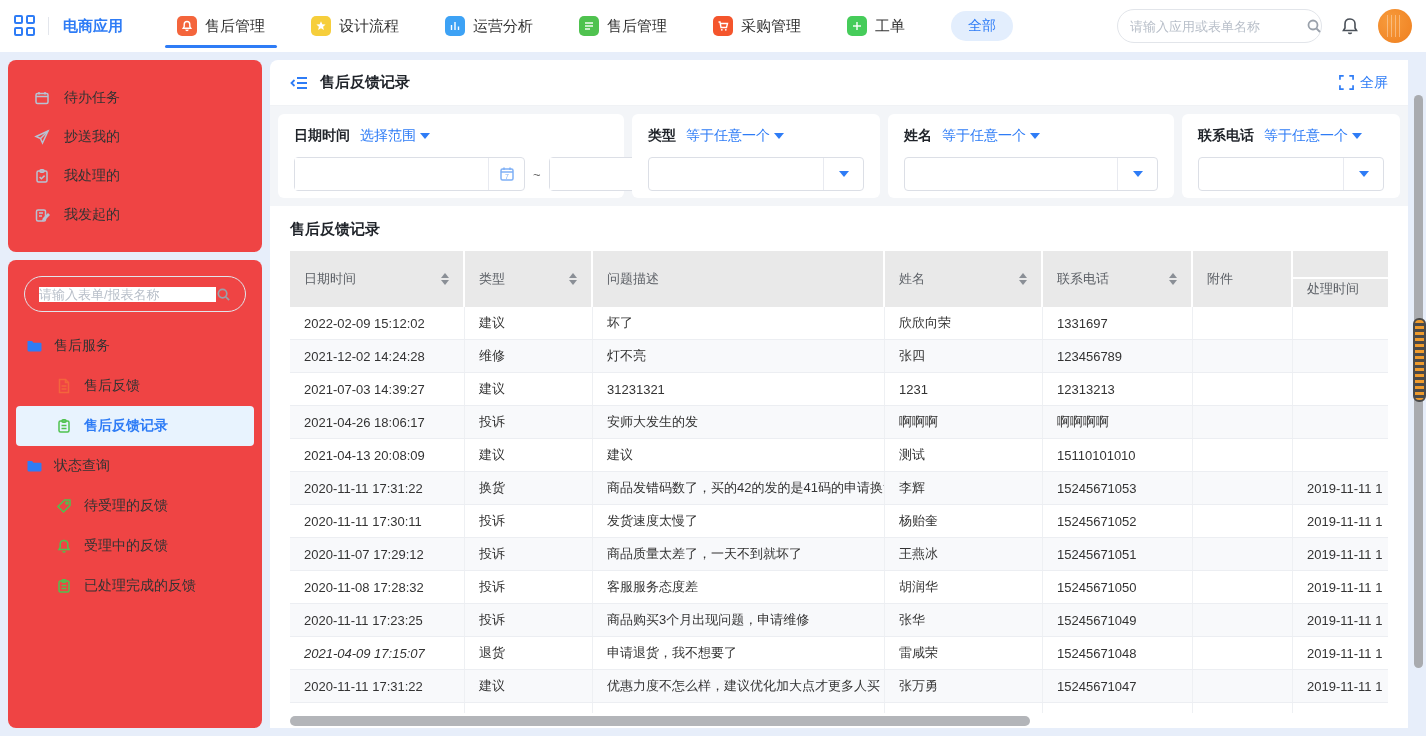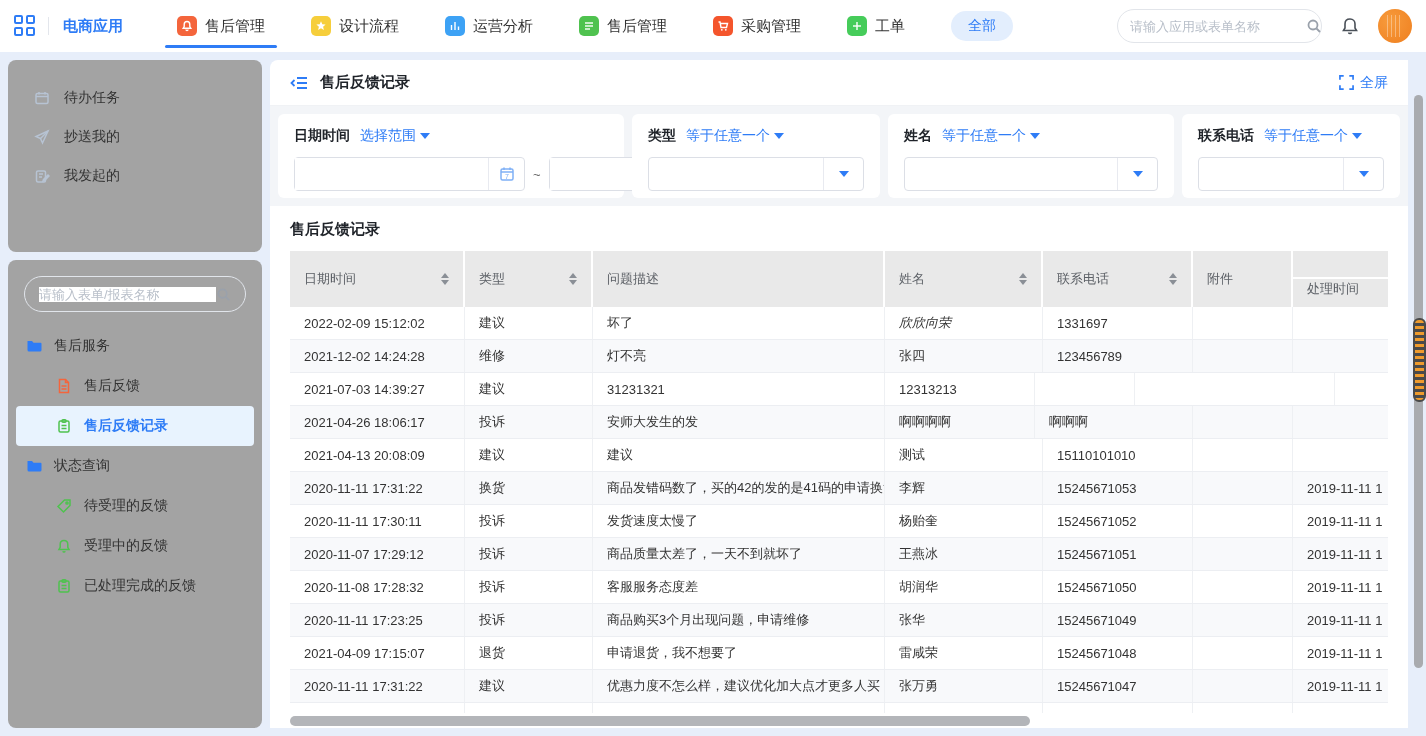--- a/index.html
+++ b/index.html
@@ -26,21 +26,21 @@
     display:flex; align-items:center; padding:0 12px; }
   .tb-search input { border:none; outline:none; flex:1; font-size:13px; color:#333;
     font-family:inherit; background:transparent; }
   .tb-search input::placeholder { color:#b8bfc9; }
   .avatar { width:34px; height:34px; border-radius:50%;
     background:radial-gradient(circle at 35% 35%, #f79b3c, #ef7f1f); position:relative; overflow:hidden; }
   .avatar::after { content:""; position:absolute; inset:6px 9px;
     background:repeating-linear-gradient(90deg, rgba(255,255,255,.35) 0 1px, transparent 1px 4px); }
 
   
-  .side-card { position:absolute; left:8px; width:254px; background:#a3a3a3; border-radius:8px; }
+  .side-card { position:absolute; left:8px; width:254px; background:#ef4444; border-radius:8px; }
   .card-quick { top:60px; height:192px; padding:18px 0; }
   .quick-item { height:39px; display:flex; align-items:center; gap:14px; padding:0 26px;
     font-size:14px; color:#333; cursor:pointer; }
   .quick-item .ic { color:#b7c3d3; display:flex; }
   .card-tree { top:260px; bottom:8px; padding:14px 0; }
   .tree-search { margin:2px 16px 14px; height:36px; border:1px solid #e1e5eb; border-radius:18px;
     display:flex; align-items:center; padding:0 14px; }
   .tree-search input { border:none; outline:none; flex:1; font-size:13px; font-family:inherit; color:#333; }
   .tree-search input::placeholder { color:#b8bfc9; }
   .tree-folder { height:40px; display:flex; align-items:center; gap:12px; padding:0 18px;
@@ -212,20 +212,30 @@
       <span>待办任务</span>
     </div>
     <div class="quick-item">
       <span class="ic">
         <svg width="16" height="16" viewBox="0 0 16 16" fill="none" stroke="currentColor" stroke-width="1.5">
           <path d="M14 2 L2 7.5 L6.5 9.5 L8.5 14 Z"></path>
           <line x1="6.5" y1="9.5" x2="14" y2="2"></line>
         </svg>
       </span>
       <span>抄送我的</span>
+    </div>
+    <div class="quick-item">
+      <span class="ic">
+        <svg width="16" height="16" viewBox="0 0 16 16" fill="none" stroke="currentColor" stroke-width="1.5">
+          <rect x="3" y="3" width="10" height="11" rx="1.5"></rect>
+          <rect x="6" y="1.8" width="4" height="2.4" rx="1"></rect>
+          <path d="M5.6 9 l1.8 1.8 L10.6 7.6"></path>
+        </svg>
+      </span>
+      <span>我处理的</span>
     </div>
     <div class="quick-item">
       <span class="ic">
         <svg width="16" height="16" viewBox="0 0 16 16" fill="none" stroke="currentColor" stroke-width="1.5">
           <rect x="2.5" y="3" width="9" height="11" rx="1.5"></rect>
           <line x1="5" y1="6" x2="9" y2="6"></line>
           <line x1="5" y1="9" x2="8" y2="9"></line>
           <path d="M9.5 11.5 L14 7 l1 1 -4.5 4.5 -1.5 .5 Z"></path>
         </svg>
       </span>
@@ -468,48 +478,49 @@
               <span>附件</span>
             </div>
             <div class="t-hcell grouped" style="width: 200px;">
               <span>处理时间</span>
             </div>
           </div>
           <div class="t-row">
             <div class="t-cell" style="width: 175px;">2022-02-09 15:12:02</div>
             <div class="t-cell" style="width: 128px;">建议</div>
             <div class="t-cell" style="width: 292px;">坏了</div>
-            <div class="t-cell" style="width: 158px; font-style: italic;">欣欣向荣</div>
+            <div class="t-cell" style="width: 158px;">欣欣向荣</div>
             <div class="t-cell" style="width: 150px;">1331697</div>
             <div class="t-cell" style="width: 100px;"></div>
             <div class="t-cell" style="width: 200px;"></div>
           </div>
           <div class="t-row alt">
             <div class="t-cell" style="width: 175px;">2021-12-02 14:24:28</div>
             <div class="t-cell" style="width: 128px;">维修</div>
             <div class="t-cell" style="width: 292px;">灯不亮</div>
             <div class="t-cell" style="width: 158px;">张四</div>
             <div class="t-cell" style="width: 150px;">123456789</div>
             <div class="t-cell" style="width: 100px;"></div>
             <div class="t-cell" style="width: 200px;"></div>
           </div>
           <div class="t-row">
             <div class="t-cell" style="width: 175px;">2021-07-03 14:39:27</div>
             <div class="t-cell" style="width: 128px;">建议</div>
             <div class="t-cell" style="width: 292px;">31231321</div>
+            <div class="t-cell" style="width: 158px;">1231</div>
             <div class="t-cell" style="width: 150px;">12313213</div>
             <div class="t-cell" style="width: 100px;"></div>
             <div class="t-cell" style="width: 200px;"></div>
           </div>
           <div class="t-row alt">
             <div class="t-cell" style="width: 175px;">2021-04-26 18:06:17</div>
             <div class="t-cell" style="width: 128px;">投诉</div>
             <div class="t-cell" style="width: 292px;">安师大发生的发</div>
+            <div class="t-cell" style="width: 158px;">啊啊啊</div>
             <div class="t-cell" style="width: 150px;">啊啊啊啊</div>
-            <div class="t-cell" style="width: 158px;">啊啊啊</div>
             <div class="t-cell" style="width: 100px;"></div>
             <div class="t-cell" style="width: 200px;"></div>
           </div>
           <div class="t-row">
             <div class="t-cell" style="width: 175px;">2021-04-13 20:08:09</div>
             <div class="t-cell" style="width: 128px;">建议</div>
             <div class="t-cell" style="width: 292px;">建议</div>
             <div class="t-cell" style="width: 158px;">测试</div>
             <div class="t-cell" style="width: 150px;">15110101010</div>
             <div class="t-cell" style="width: 100px;"></div>
@@ -554,21 +565,21 @@
           <div class="t-row alt">
             <div class="t-cell" style="width: 175px;">2020-11-11 17:23:25</div>
             <div class="t-cell" style="width: 128px;">投诉</div>
             <div class="t-cell" style="width: 292px;">商品购买3个月出现问题，申请维修</div>
             <div class="t-cell" style="width: 158px;">张华</div>
             <div class="t-cell" style="width: 150px;">15245671049</div>
             <div class="t-cell" style="width: 100px;"></div>
             <div class="t-cell" style="width: 200px;">2019-11-11 1</div>
           </div>
           <div class="t-row">
-            <div class="t-cell" style="width: 175px;">2021-04-09 17:15:07</div>
+            <div class="t-cell" style="width: 175px; font-style: italic;">2021-04-09 17:15:07</div>
             <div class="t-cell" style="width: 128px;">退货</div>
             <div class="t-cell" style="width: 292px;">申请退货，我不想要了</div>
             <div class="t-cell" style="width: 158px;">雷咸荣</div>
             <div class="t-cell" style="width: 150px;">15245671048</div>
             <div class="t-cell" style="width: 100px;"></div>
             <div class="t-cell" style="width: 200px;">2019-11-11 1</div>
           </div>
           <div class="t-row alt">
             <div class="t-cell" style="width: 175px;">2020-11-11 17:31:22</div>
             <div class="t-cell" style="width: 128px;">建议</div>

